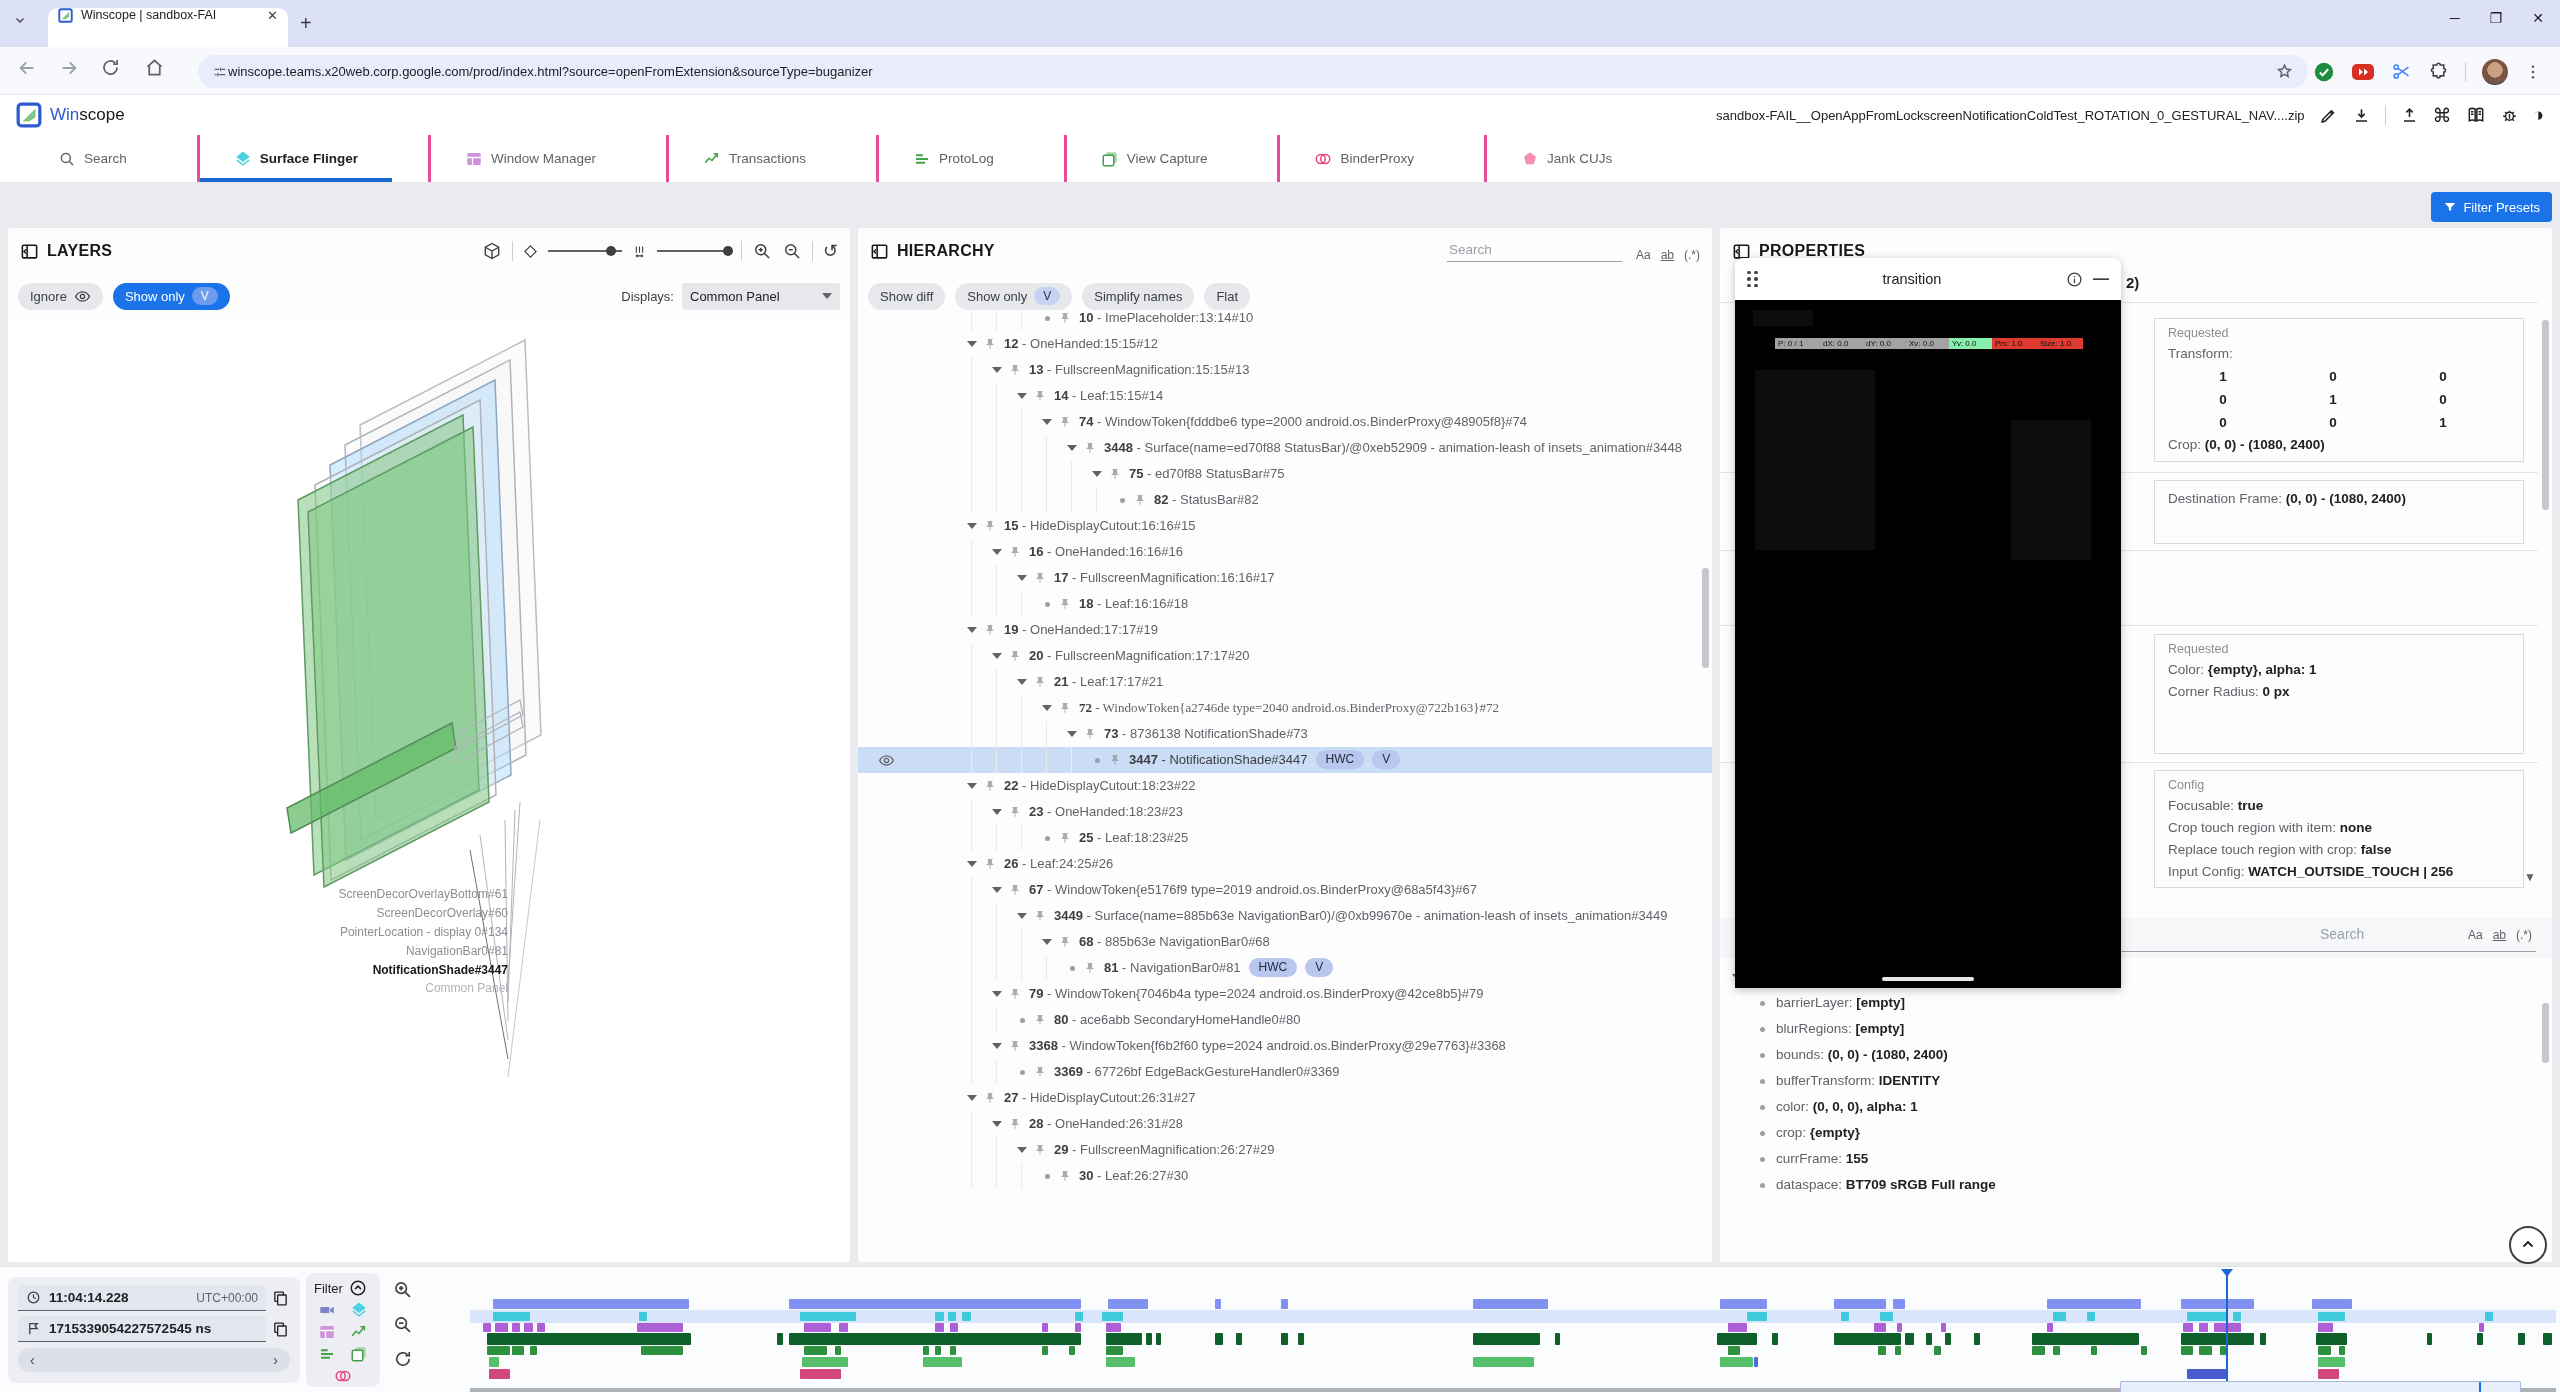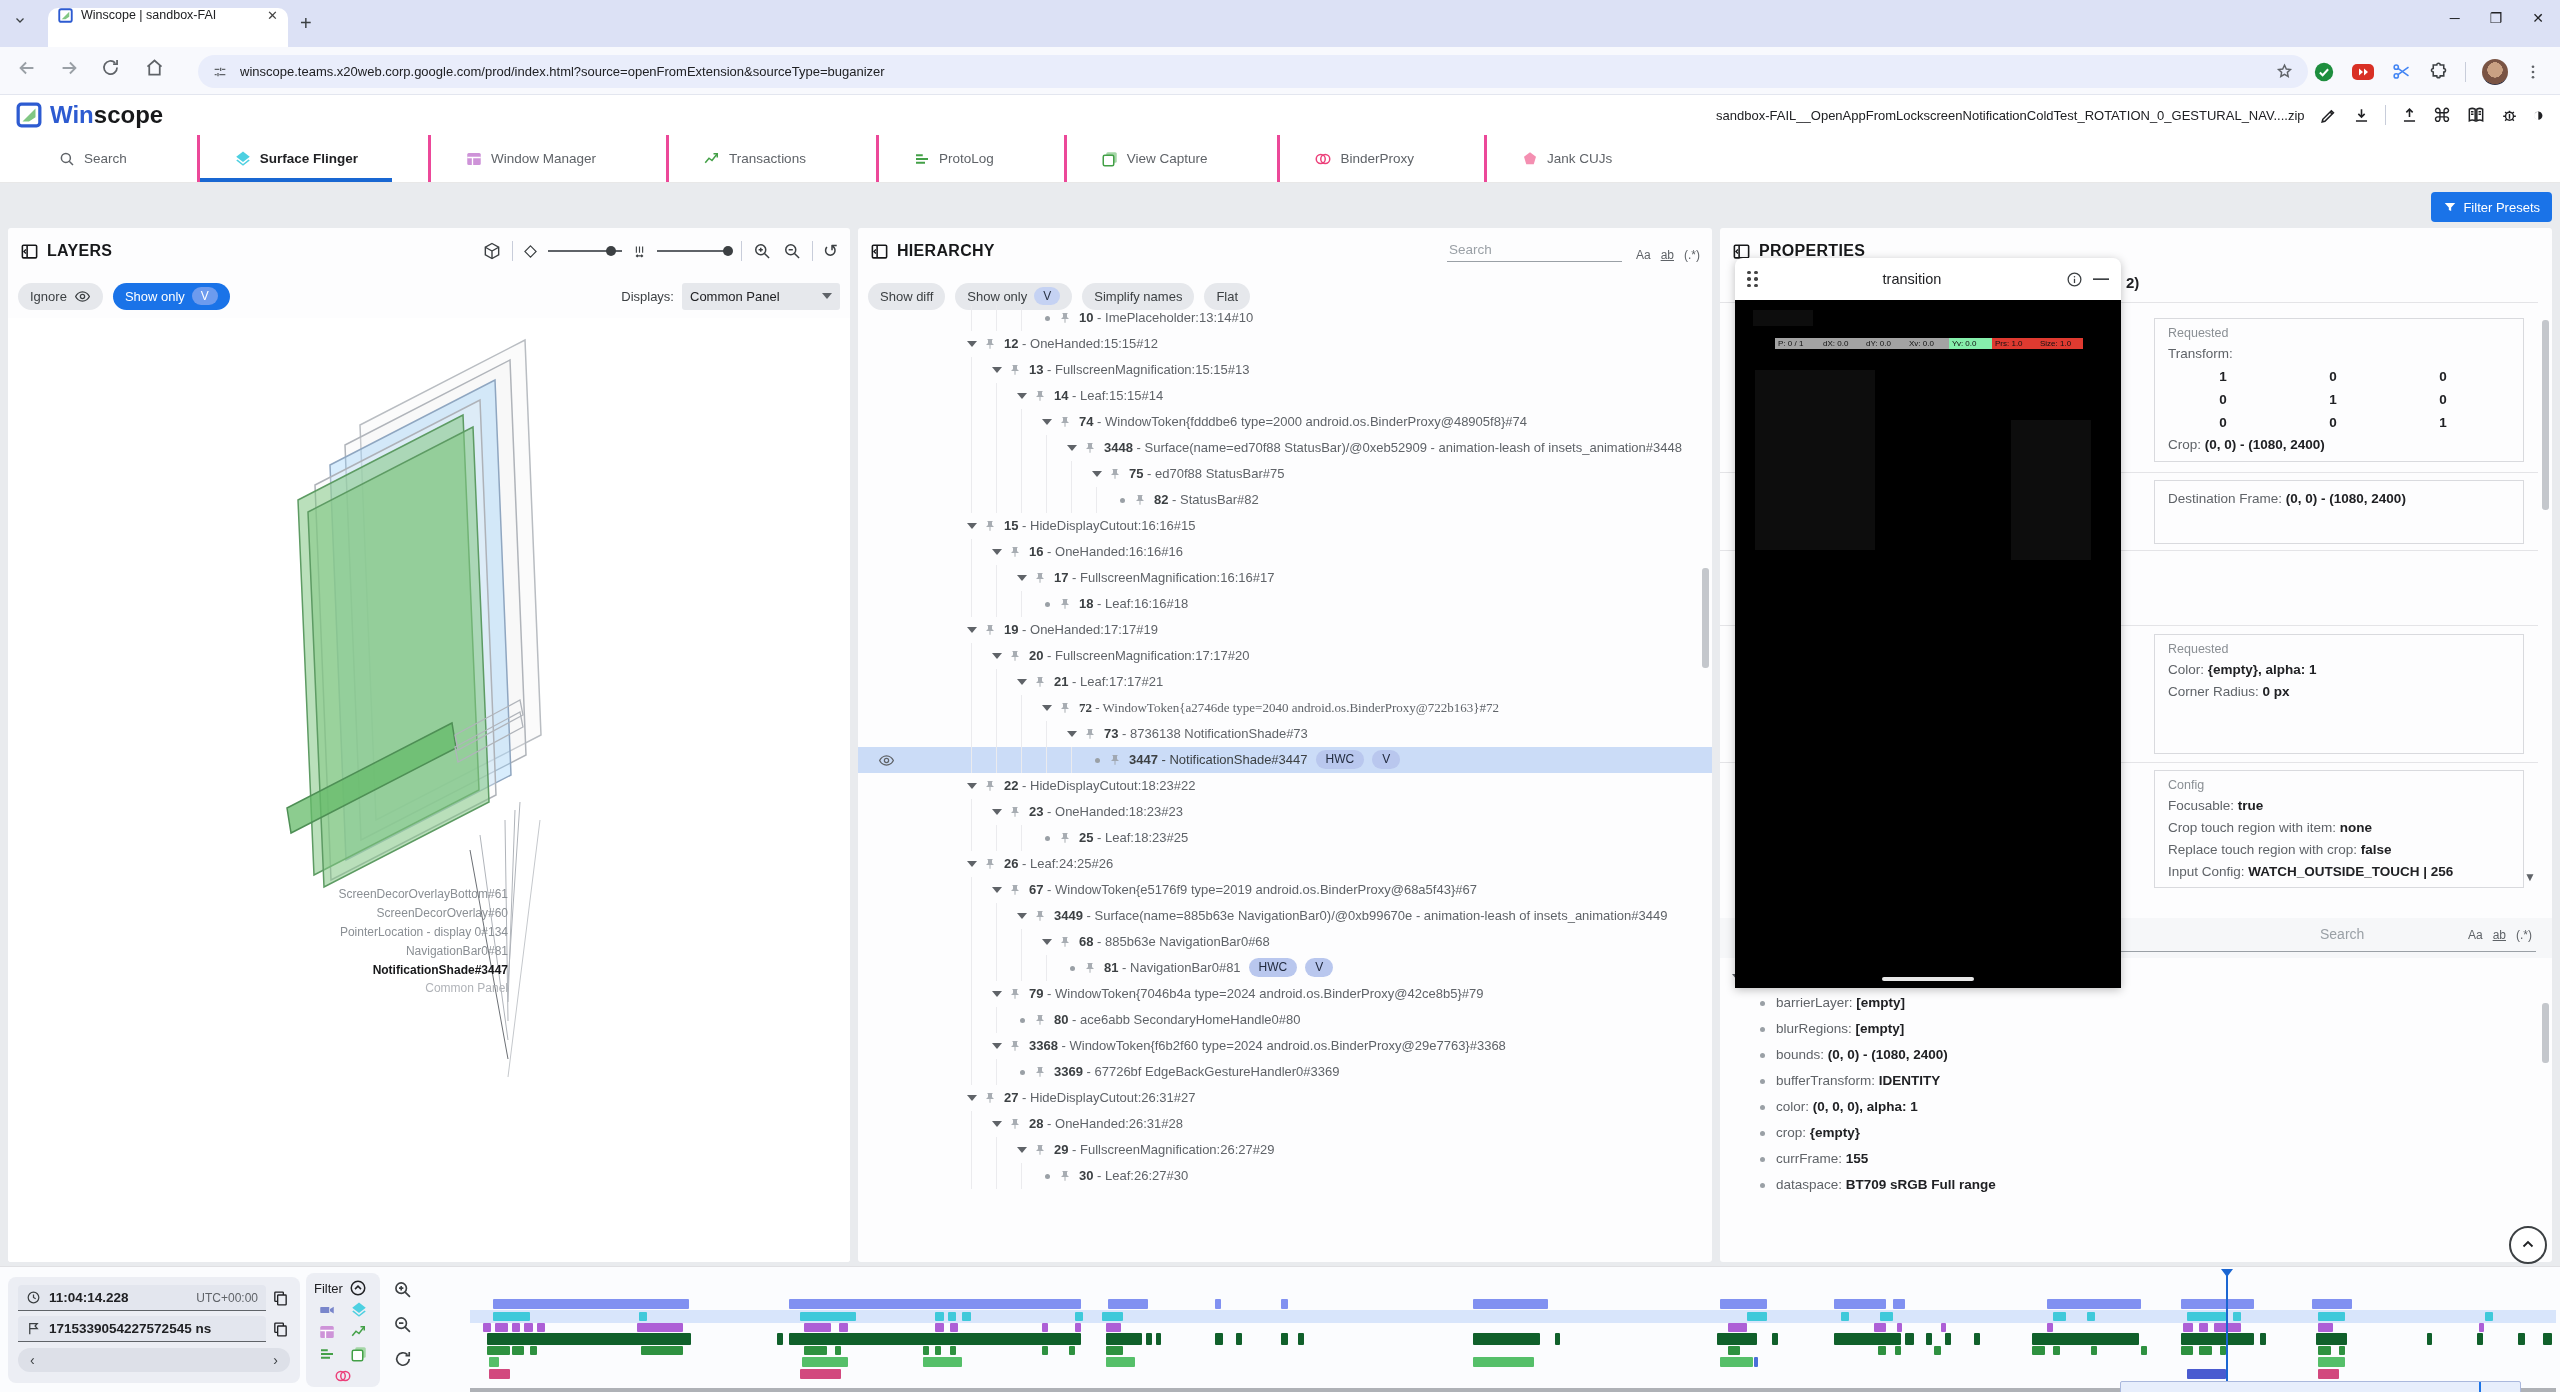--- a/index.html
+++ b/index.html
@@ -10,30 +10,30 @@
   
   #tabstrip { position:absolute; left:0; top:0; width:2560px; height:47px; background:#dce1f5; }
   #tab { position:absolute; left:48px; top:8px; width:240px; height:39px; background:#fff; border-radius:10px 10px 0 0; display:flex; align-items:flex-start; padding:0 10px; gap:8px; }
   #tab-title { font-size:12.5px; color:#202124; white-space:nowrap; overflow:hidden; flex:1; }
   #tab-close { font-size:13px; color:#444; cursor:pointer; }
   #tab-search { position:absolute; left:14px; top:14px; color:#3c4043; }
   #new-tab { position:absolute; left:300px; top:12px; font-size:20px; color:#3c4043; }
   #win-controls { position:absolute; right:16px; top:10px; display:flex; gap:30px; color:#202124; font-size:14px; }
   #btoolbar { position:absolute; left:0; top:47px; width:2560px; height:48px; background:#f8f9fd; border-bottom:1px solid #e3e6ef; }
   .bnav { position:absolute; top:10px; color:#5f6368; }
-  #urlbar { position:absolute; left:198px; top:8px; width:2110px; height:33px; background:#e9edfb; border-radius:17px; display:flex; align-items:center; padding:12px 14px; gap:12px; }
+  #urlbar { position:absolute; left:198px; top:8px; width:2110px; height:33px; background:#e9edfb; border-radius:17px; display:flex; align-items:center; padding:12px 14px; }
   #url-text { font-size:13px; color:#202124; flex:1; }
   #ext-area { position:absolute; right:18px; top:8px; display:flex; align-items:center; gap:16px; height:33px; }
   #avatar { width:26px; height:26px; border-radius:50%; background:radial-gradient(circle at 50% 42%, #caa183 0 38%, #7a5444 39% 70%, #334 71%); }
   .vdiv { width:1px; height:20px; background:#c8cdda; }
 
   
   #appheader { position:absolute; left:0; top:95px; width:2560px; height:40px; background:#fff; display:flex; align-items:center; padding:0 16px; }
   #logo { width:26px; height:26px; margin-right:8px; }
-  #app-name { font-size:24px; font-weight:bold; }
+  #app-name { font-size:17px; font-weight:normal; }
   #app-name .blue { color:#2d5bd1; }
   #app-name .dark { color:#17181a; }
   #head-right { margin-left:auto; display:flex; align-items:center; gap:14px; }
   #trace-name { font-size:13px; color:#202124; }
   .hact { color:#202124; }
 
   
   #navtabs { position:absolute; left:0; top:135px; width:2560px; height:48px; background:#fff; border-bottom:1px solid #e8e8e8; display:flex; align-items:stretch; padding-left:24px; }
   .nav-tab { display:flex; align-items:center; gap:8px; padding:0 34px; font-size:13.5px; color:#5f6368; position:relative; }
   .nav-tab + .nav-tab { border-left:3px solid #ec4899;margin-left:36px; }

